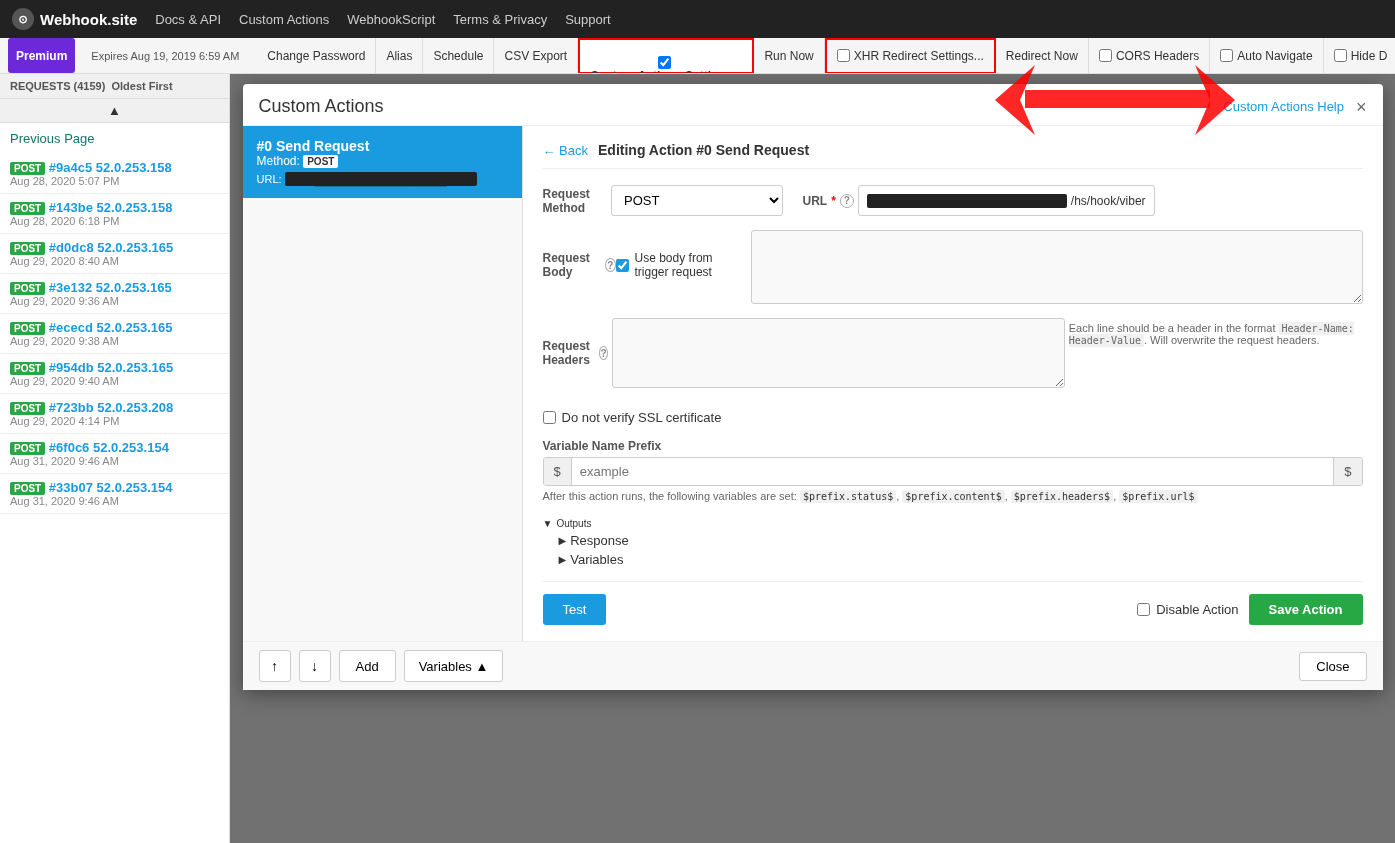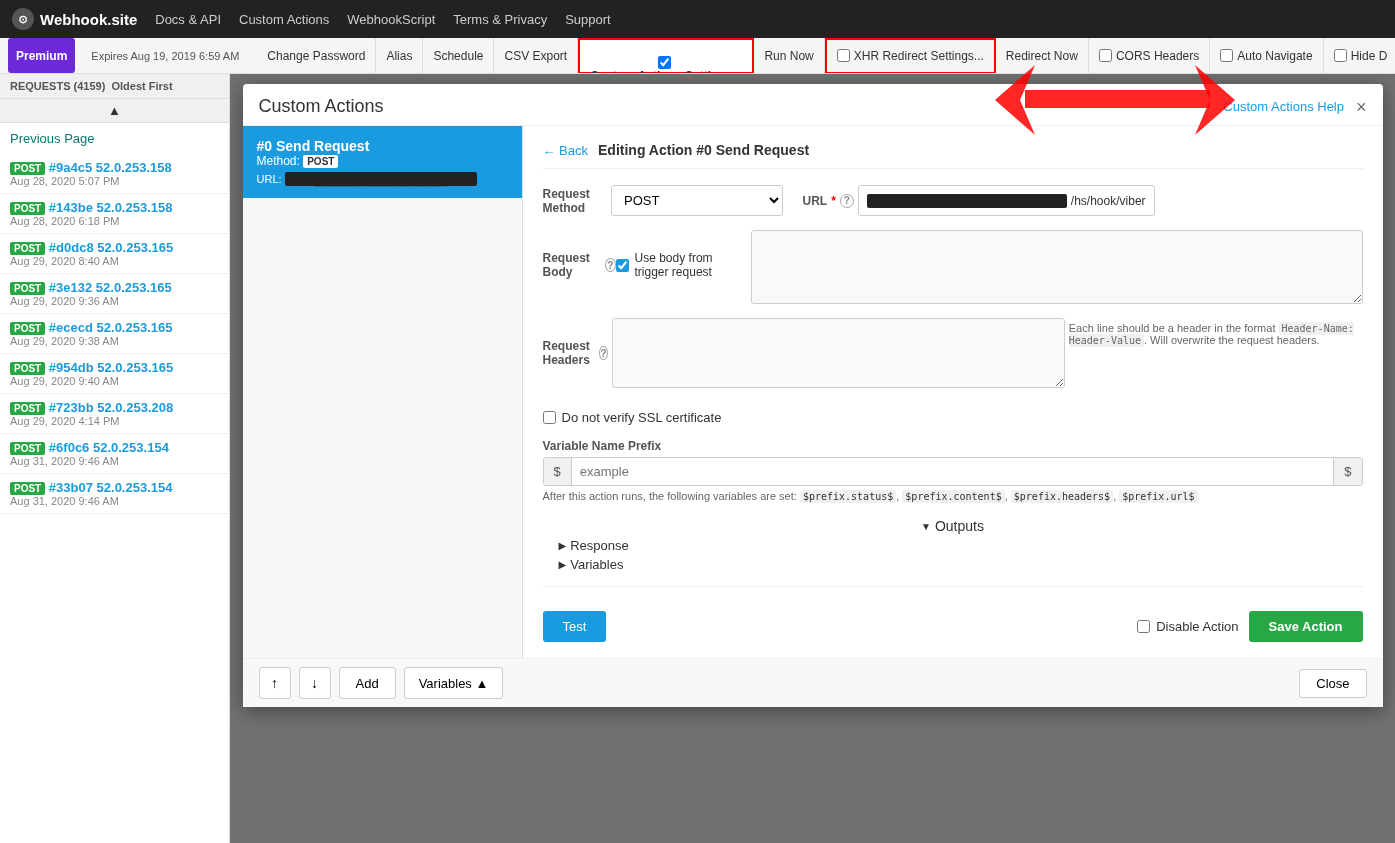--- a/index.html
+++ b/index.html
@@ -384,28 +384,27 @@
     .variables-info code {
       background: #f0f0f0;
       padding: 1px 3px;
       border-radius: 2px;
       font-size: 10px;
       color: #333;
     }
 
     .outputs-section { margin-bottom: 12px; }
     .outputs-toggle {
-      font-size: 14px;
+      font-size: 10px;
       color: #333;
       cursor: pointer;
       display: flex;
       align-items: center;
       gap: 4px;
       padding: 2px 0;
-      justify-content: center;
     }
     .outputs-toggle::before { content: '▼'; font-size: 10px; }
     .collapsible-item {
       font-size: 13px;
       color: #333;
       cursor: pointer;
       display: flex;
       align-items: center;
       gap: 4px;
       padding: 2px 0 2px 16px;
@@ -709,21 +708,21 @@
                 <span>Outputs</span>
               </div>
               <div class="collapsible-item">
                 <span>Response</span>
               </div>
               <div class="collapsible-item">
                 <span>Variables</span>
               </div>
             </div>
 
-            <div class="modal-footer" style="padding:24px 0 0;">
+            <div class="modal-footer" style="padding:12px 0 0;">
               <div class="footer-left">
                 <button class="btn-test">Test</button>
               </div>
               <div class="footer-right">
                 <div class="disable-checkbox">
                   <input type="checkbox" style="">
                   <span>Disable Action</span>
                 </div>
                 <button class="btn-save">Save Action</button>
               </div>

